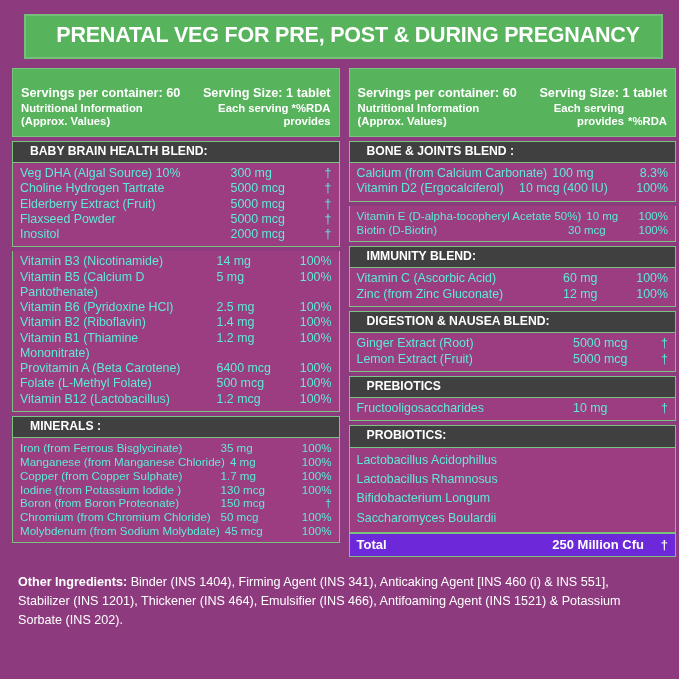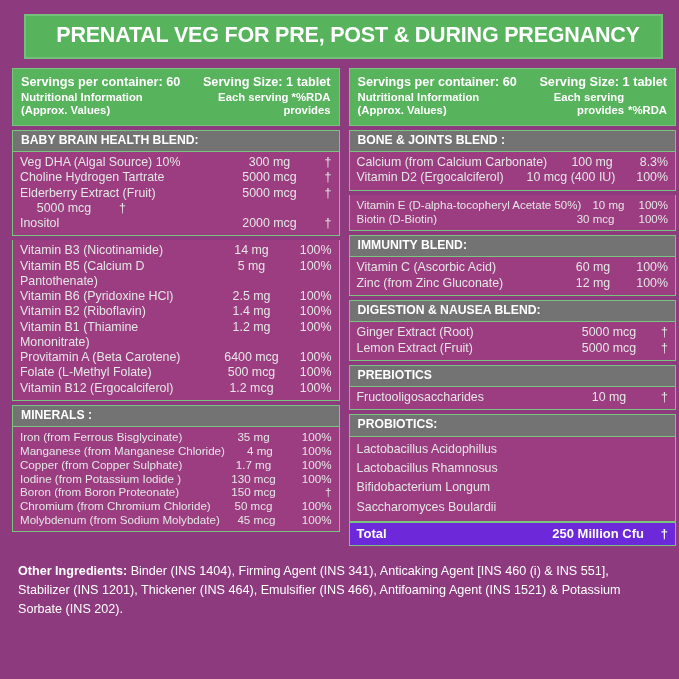--- a/index.html
+++ b/index.html
@@ -46,66 +46,67 @@
     border:1px solid #79c47e;
     color:#ffffff;
     padding:6px 8px 7px 8px;
     box-sizing:border-box;
     margin-bottom:4px;
   }
   .serv-row1{
     display:flex;justify-content:space-between;align-items:baseline;
     font-size:12.7px;font-weight:bold;line-height:1.15;
     margin-bottom:2px;
+    margin-top:11px;
   }
   .serv-row2{
     display:flex;justify-content:space-between;align-items:flex-start;
     font-size:11.3px;font-weight:bold;line-height:1.18;
   }
   .serv-left{white-space:nowrap;}
   .serv-right-l{
     text-align:right;white-space:nowrap;
   }
   .serv-right-wrap{
     display:flex;align-items:flex-end;gap:4px;
   }
   .serv-ea{text-align:right;}
   .rda{white-space:nowrap;}
   
   .sec{
     margin-bottom:4px;
   }
   .sec-head{
-    background:#737373;
+    background:#404040;
     border:1px solid #79c47e;
     color:#ffffff;
     font-size:12.2px;
     font-weight:bold;
-    padding:3px 7px 4px 8px;
+    padding:3px 7px 4px 17px;
     line-height:1.1;
     box-sizing:border-box;
   }
   .sec-body{
     background:#9b3d80;
     border:1px solid #79c47e;
     border-top:none;
     padding:3px 7px 4px 7px;
     box-sizing:border-box;
   }
   .row{
     display:flex;
     align-items:baseline;
-    color:#e5e5e5;
+    color:#5eead4;
     font-size:12.4px;
     line-height:1.23;
     white-space:nowrap;
   }
   .row .nm{flex:1 1 auto;overflow:visible;}
   .row .amt{
-    text-align:center;
+    text-align:left;
     white-space:nowrap;
     padding-left:5px;
   }
   .row .pct{
     text-align:right;
     white-space:nowrap;
     padding-left:7px;
   }
   
   .w-amt-78 .amt{width:78px;}
@@ -189,20 +190,21 @@
               <span class="nm">Choline Hydrogen Tartrate</span>
               <span class="amt">5000 mcg</span>
               <span class="pct">†</span>
             </div>
           <div class="row">
               <span class="nm">Elderberry Extract (Fruit)</span>
               <span class="amt">5000 mcg</span>
               <span class="pct">†</span>
             </div>
           <div class="row">
+              <span class="nm">Flaxseed Powder</span>
               <span class="amt">5000 mcg</span>
               <span class="pct">†</span>
             </div>
           <div class="row">
               <span class="nm">Inositol</span>
               <span class="amt">2000 mcg</span>
               <span class="pct">†</span>
             </div>
         </div>
       </div>
@@ -248,21 +250,21 @@
               <span class="nm">Provitamin A (Beta Carotene)</span>
               <span class="amt">6400 mcg</span>
               <span class="pct">100%</span>
             </div>
           <div class="row">
               <span class="nm">Folate (L-Methyl Folate)</span>
               <span class="amt">500 mcg</span>
               <span class="pct">100%</span>
             </div>
           <div class="row">
-              <span class="nm">Vitamin B12 (Ergocalciferol)</span>
+              <span class="nm">Vitamin B12 (Lactobacillus)</span>
               <span class="amt">1.2 mcg</span>
               <span class="pct">100%</span>
             </div>
         </div>
       </div>
 
       <div class="sec">
         <div class="sec-head">MINERALS :</div>
         <div class="sec-body minerals">
           <div class="row">

